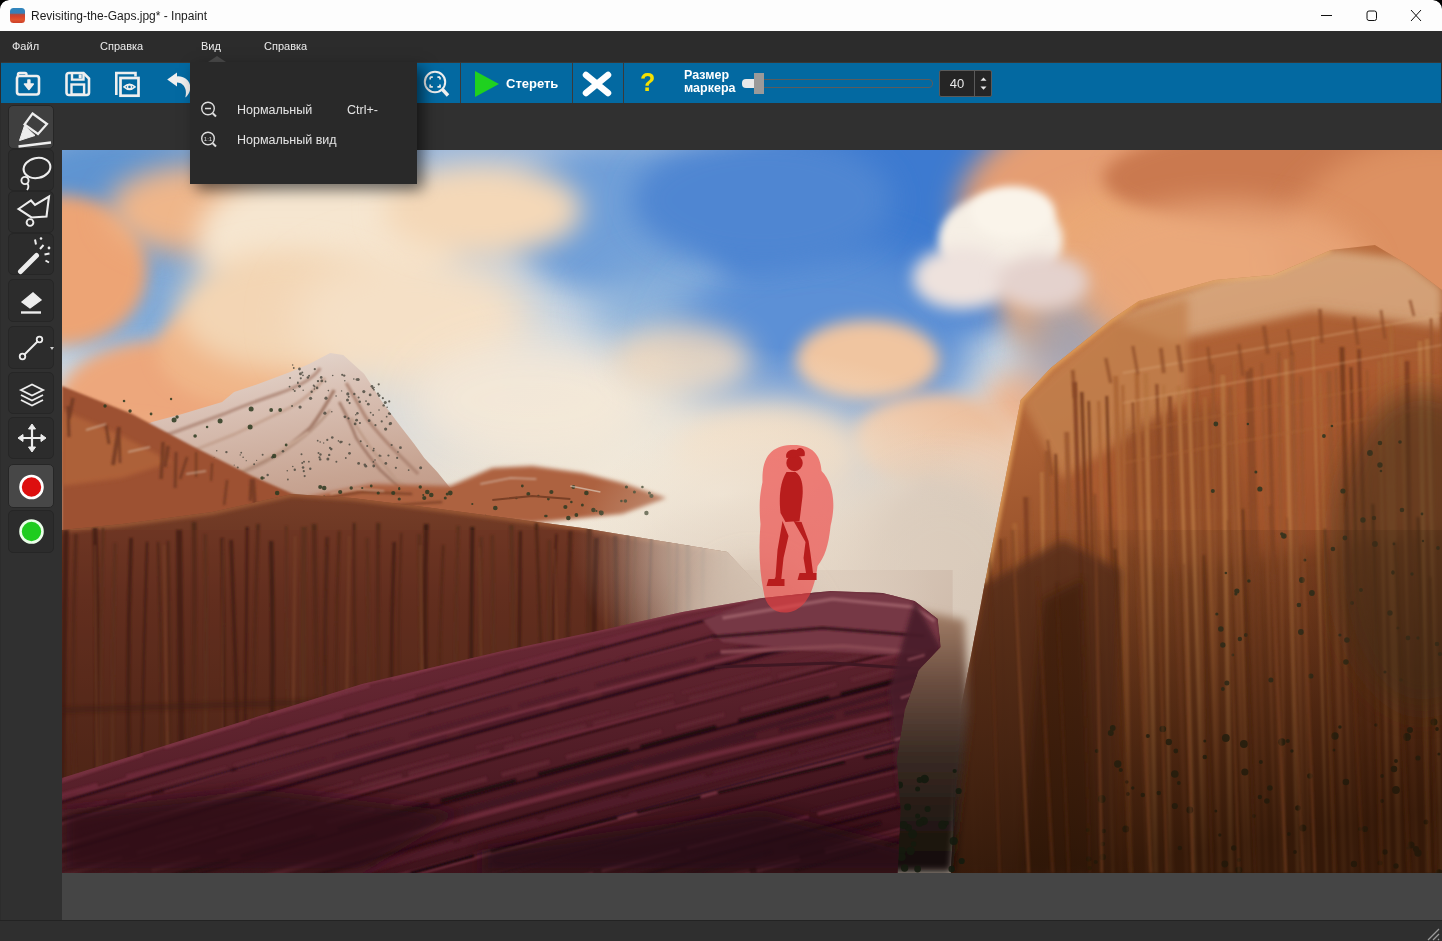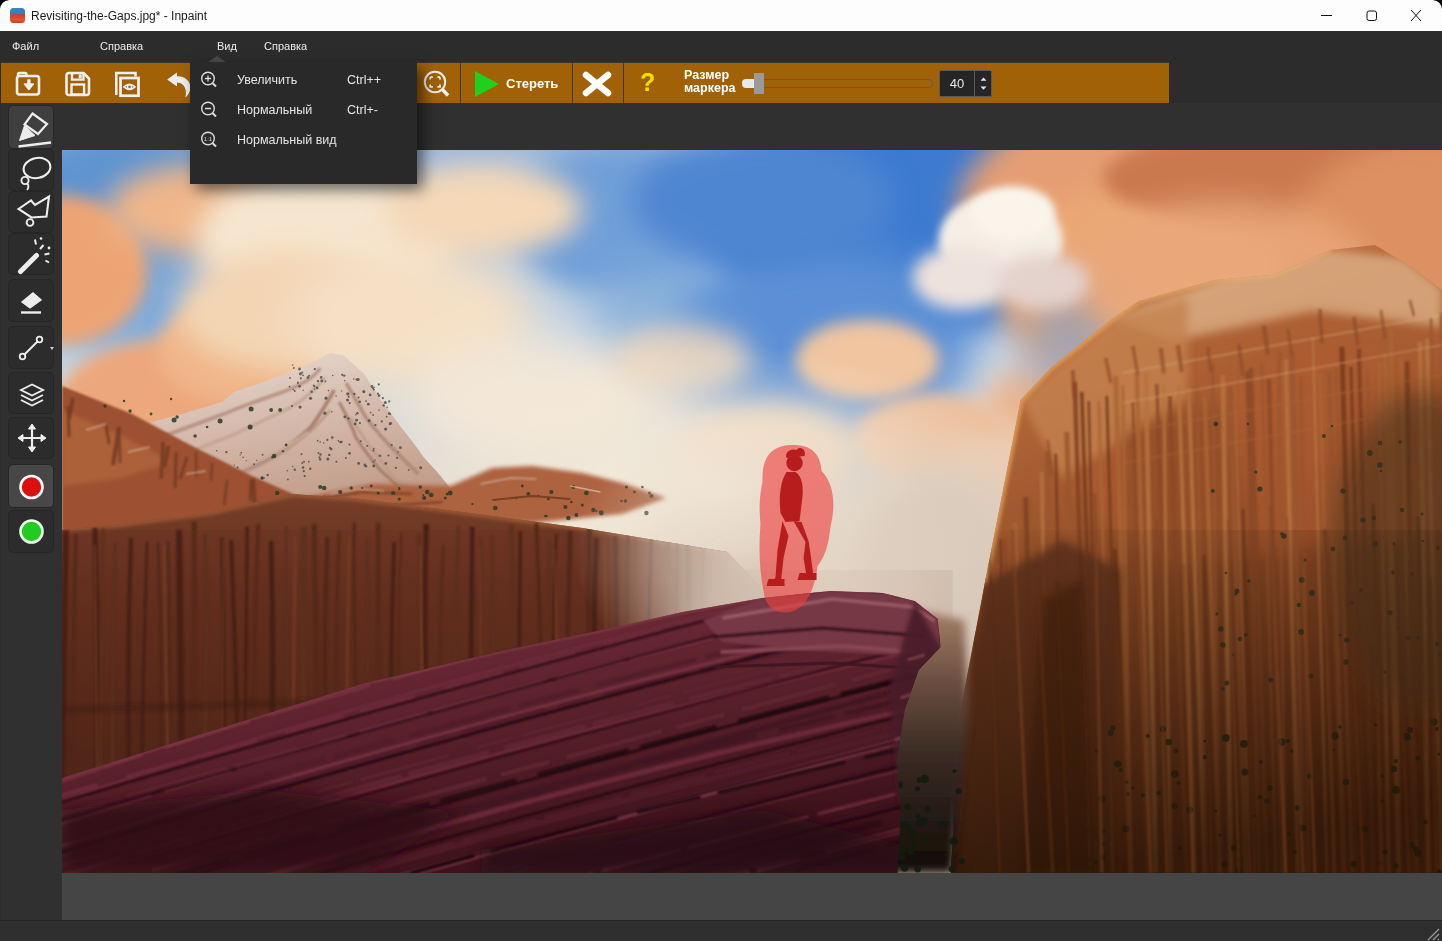--- a/index.html
+++ b/index.html
@@ -9,21 +9,21 @@
   
   #titlebar { position:absolute; left:0; top:0; width:1442px; height:31px; background:#fdfdfd; border-radius:9px 9px 0 0; }
   #appicon { position:absolute; left:10px; top:7.5px; width:15px; height:15px; border-radius:3.5px;
     background:linear-gradient(180deg,#2f86bd 0%, #3a7fb8 34%, #b84a3a 44%, #d8432c 58%, #e0542e 78%, #cc3f28 100%); }
   #titletext { position:absolute; left:31px; top:9px; font-size:12px; color:#1b1b1b; }
   .winbtn { position:absolute; top:0; width:45px; height:31px; color:#111; text-align:center; }
   
   #menubar { position:absolute; left:0; top:31px; width:1442px; height:31px; background:#2c2c2c; }
   .menuitem { position:absolute; top:0; height:31px; line-height:31px; color:#ececec; font-size:11px; }
   
-  #toolbar { position:absolute; left:1px; top:62px; width:1168px; height:41px; background:#a16207; border-top:1px solid #373737; }
+  #toolbar { position:absolute; left:1px; top:62px; width:1440px; height:41px; background:#0369a1; border-top:1px solid #373737; }
   .tsep { position:absolute; top:0; width:1px; height:41px; background:#3a3a3a; }
   .tbtn { position:absolute; top:0; }
   #btn-erase-label { position:absolute; left:505px; top:13px; color:#fff; font-size:13px; font-weight:bold; }
   #size-label { position:absolute; left:683px; top:6px; width:52px; color:#fff; font-size:12.5px; font-weight:bold; text-align:left; line-height:13px; }
   #slider-groove { position:absolute; left:743px; top:16px; width:189px; height:9px; border:1px solid #5c5c5c; border-radius:4px; background:transparent; }
   #slider-fill { position:absolute; left:741px; top:16px; width:16px; height:9px; border-radius:4px; background:#e9e9e9; }
   #slider-handle { position:absolute; left:753px; top:10px; width:10px; height:21px; background:#9a9a9a; }
   #spinbox { position:absolute; left:938px; top:7px; width:53px; height:27px; border:1px solid #5a5a5a; border-radius:2px; background:#252525;text-decoration:underline; }
   #spinval { position:absolute; left:0; top:5px; width:34px; text-align:center; color:#e8e8e8; font-size:13px; }
   #spindiv { position:absolute; left:34px; top:0; width:1px; height:25px; background:#5a5a5a; }
@@ -62,21 +62,21 @@
     </div>
     <div class="winbtn" style="left:1394px;">
       <svg width="45" height="31">
           <path d="M17 10 L27 21 M27 10 L17 21" stroke="#111" stroke-width="1" fill="none"></path>
         </svg>
     </div>
   </div>
   <div id="menubar">
     <span class="menuitem" style="left:12px;">Файл</span>
     <span class="menuitem" style="left:100px;">Справка</span>
-    <span class="menuitem" style="left:217px;">Вид</span>
+    <span class="menuitem" style="left:201px;">Вид</span>
     <svg style="position:absolute;left:208px;top:25px;" width="18" height="6" viewBox="0 0 18 6">
         <path d="M0 6 L9 0 L18 6 Z" fill="#4a4a4a"></path>
       </svg>
     <span class="menuitem" style="left:264px;">Справка</span>
   </div>
   <div id="toolbar">
     <div class="tsep" style="left:459px;"></div>
     <div class="tsep" style="left:571px;"></div>
     <div class="tsep" style="left:622px;"></div>
 
@@ -1056,29 +1056,20 @@
       <path d="M24 347 L20.5 342 L27.5 342 Z" fill="#ededed" stroke-width="1"></path>
       <path d="M10 333 L15 329.5 L15 336.5 Z" fill="#ededed" stroke-width="1"></path>
       <path d="M38 333 L33 329.5 L33 336.5 Z" fill="#ededed" stroke-width="1"></path>
     </g>
     <path d="M42 242 L46 242 L44 245 Z" fill="#cfcfcf"></path>
     <circle cx="23.5" cy="382" r="11" fill="#dd0f0f" stroke="#ffffff" stroke-width="2.6"></circle>
     <circle cx="23.5" cy="426.5" r="11" fill="#1fcc1f" stroke="#eaffe8" stroke-width="2.6"></circle>
   </svg>
 
   <div id="dropdown">
-    <div class="mrow" style="top:3px;">
-      <svg class="micon" width="22" height="22" viewBox="0 0 22 22">
-        <circle cx="10" cy="9.5" r="6.3" fill="none" stroke="#dcdcdc" stroke-width="1.4"></circle>
-        <path d="M14.7 14.2 L18 17.5" stroke="#dcdcdc" stroke-width="2"></path>
-        <path d="M7 9.5 L13 9.5 M10 6.5 L10 12.5" stroke="#dcdcdc" stroke-width="1.3"></path>
-      </svg>
-      <span class="mtext">Увеличить</span>
-        <span class="mshort">Ctrl++</span>
-    </div>
     <div class="mrow" style="top:33px;">
       <svg class="micon" width="22" height="22" viewBox="0 0 22 22">
         <circle cx="10" cy="9.5" r="6.3" fill="none" stroke="#dcdcdc" stroke-width="1.4"></circle>
         <path d="M14.7 14.2 L18 17.5" stroke="#dcdcdc" stroke-width="2"></path>
         <path d="M7 9.5 L13 9.5" stroke="#dcdcdc" stroke-width="1.3"></path>
       </svg>
       <span class="mtext">Нормальный</span>
         <span class="mshort">Ctrl+-</span>
     </div>
     <div class="mrow" style="top:63px;">

